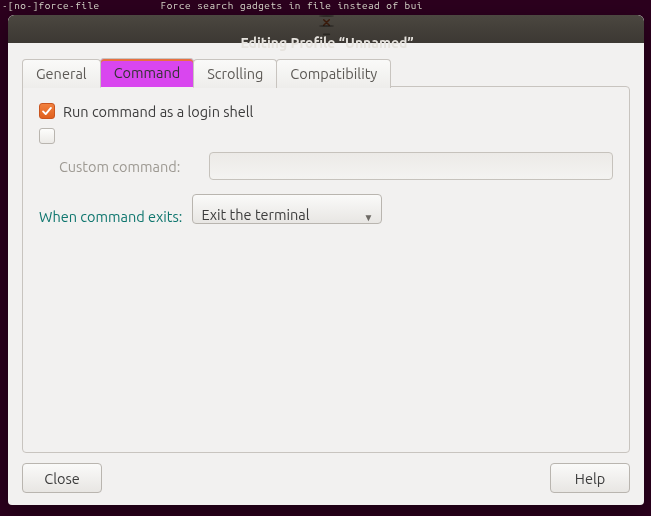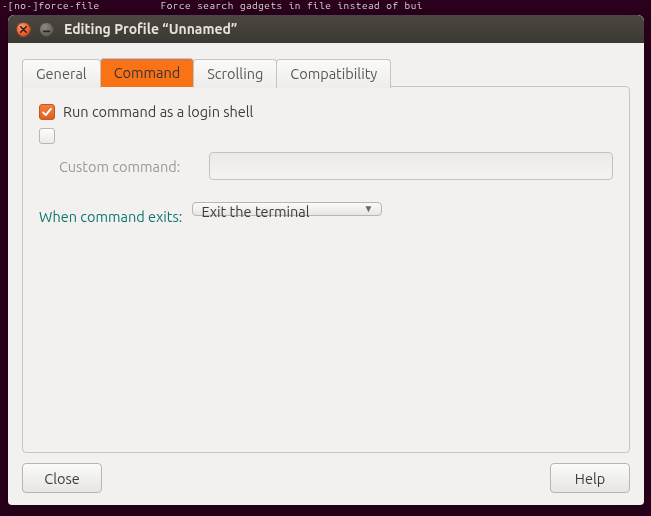--- a/index.html
+++ b/index.html
@@ -14,69 +14,70 @@
 
   .window {
     position: absolute; left: 8px; top: 15px; width: 636px; height: 490px;
     background: #f2f1f0; border-radius: 6px 6px 4px 4px; box-shadow: 0 8px 24px rgba(0,0,0,.4);
     overflow: hidden; display: flex; flex-direction: column;
   }
   .titlebar {
     height: 28px; background: linear-gradient(#4b4740,#3c3833);
     display: flex; align-items: center; padding: 0 8px; gap: 8px;
     border-radius: 6px 6px 0 0;
+    flex-direction: column;
   }
   .win-btn { width: 15px; height: 15px; border-radius: 50%; display:inline-block; border:1px solid rgba(0,0,0,.35); position:relative; }
   .win-close { background: radial-gradient(circle at 35% 30%, #f29d7e, #e85f2d 60%, #c84816); }
   .win-min   { background: radial-gradient(circle at 35% 30%, #8f8a82, #6d675e 60%, #585249); }
   .win-btn svg { position:absolute; inset:0; }
   .title { color: #e6e3de; font-weight: 600; font-size: 14px; margin-left: 2px; }
 
   .content { flex: 1; padding: 14px 14px 12px 14px; display:flex; flex-direction:column; }
   .tabs-wrap { position: relative; }
   .tabs {
     display: flex; gap: 0; align-items: flex-end;
   }
   .tab {
     padding: 5px 13px 6px; border: 1px solid #c8c4bf; border-bottom: none;
     background: linear-gradient(#fafaf9,#eeedeb); border-radius: 4px 4px 0 0;
     margin-right: -1px; color: #5c5955; cursor: default;
     position: relative; top: 1px;
   }
   .tab.active {
-    background: #f97316; border-color: #c8c4bf; color: #333;
+    background: #d946ef; border-color: #c8c4bf; color: #333;
     box-shadow: inset 0 2px 0 #e77041; z-index: 2; border-bottom: 1px solid #f2f1f0;
     top: 1px;
   }
   .tab-panel {
     border: 1px solid #c8c4bf; border-radius: 0 4px 4px 4px; padding: 16px 16px 16px 16px;
     background: #f2f1f0; flex: 1; margin-top: -1px;
   }
 
-  .row { display:flex; align-items:center; gap:8px; margin-bottom: 8px; }
+  .row { display:flex; gap:8px; margin-bottom: 8px; }
   .checkbox {
     width: 16px; height: 16px; border: 1px solid #b9b5af; border-radius: 3px;
     background: linear-gradient(#fdfdfc,#eceae7); display:inline-flex; align-items:center; justify-content:center;
   }
   .checkbox.checked {
     border-color: #c9551f; background: linear-gradient(#f1813f,#e0601e);
   }
   .checkbox.checked svg { display:block; }
   .checkbox svg { display:none; }
 
   .form-row { display:flex; align-items:center; gap:10px; margin-top:8px; }
   .form-label { color:#9d9992; min-width: 140px; }
   .form-label.enabled { color:#0f766e;margin-top:16px; }
   .text-input {
     flex:1; height:28px; border:1px solid #c6c2bc; border-radius:4px;
     background: linear-gradient(#eceae7,#f4f3f1); padding: 0 8px;
   }
   .combo {
-    height:14px; min-width: 190px; border:1px solid #b9b5af; border-radius:4px;
-    background: linear-gradient(#fafaf9,#e8e6e3); display:flex; align-items:flex-start;
+    height:30px; min-width: 190px; border:1px solid #b9b5af; border-radius:4px;
+    background: linear-gradient(#fafaf9,#e8e6e3); display:flex; align-items:flex-end;
     padding: 0 8px; justify-content: space-between; gap:10px;
   }
   .combo .arrow { color:#6d6a65; font-size:10px; }
 
   .footer { display:flex; justify-content: space-between; padding-top:10px; }
   .btn {
     min-width: 80px; height:30px; border:1px solid #b9b5af; border-radius:4px;
     background: linear-gradient(#fafaf9,#e8e6e3); display:flex; align-items:center; justify-content:center;
     padding: 0 16px; cursor: default; color:#3c3c3c;
   }

